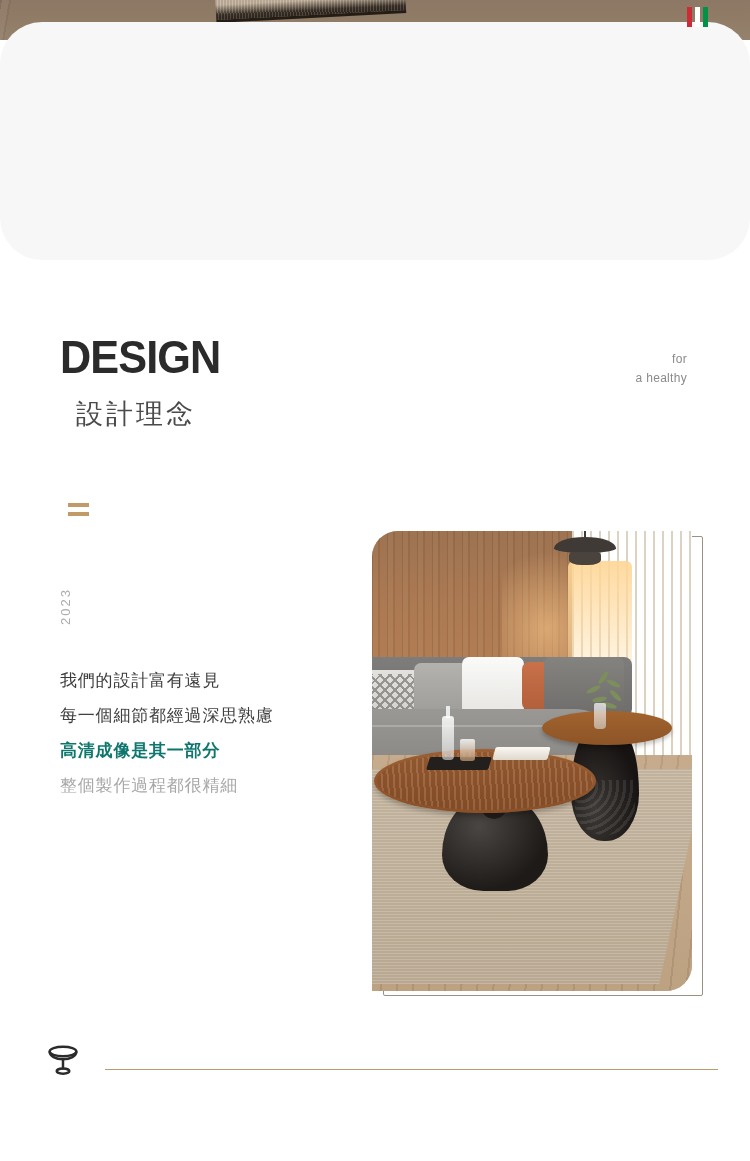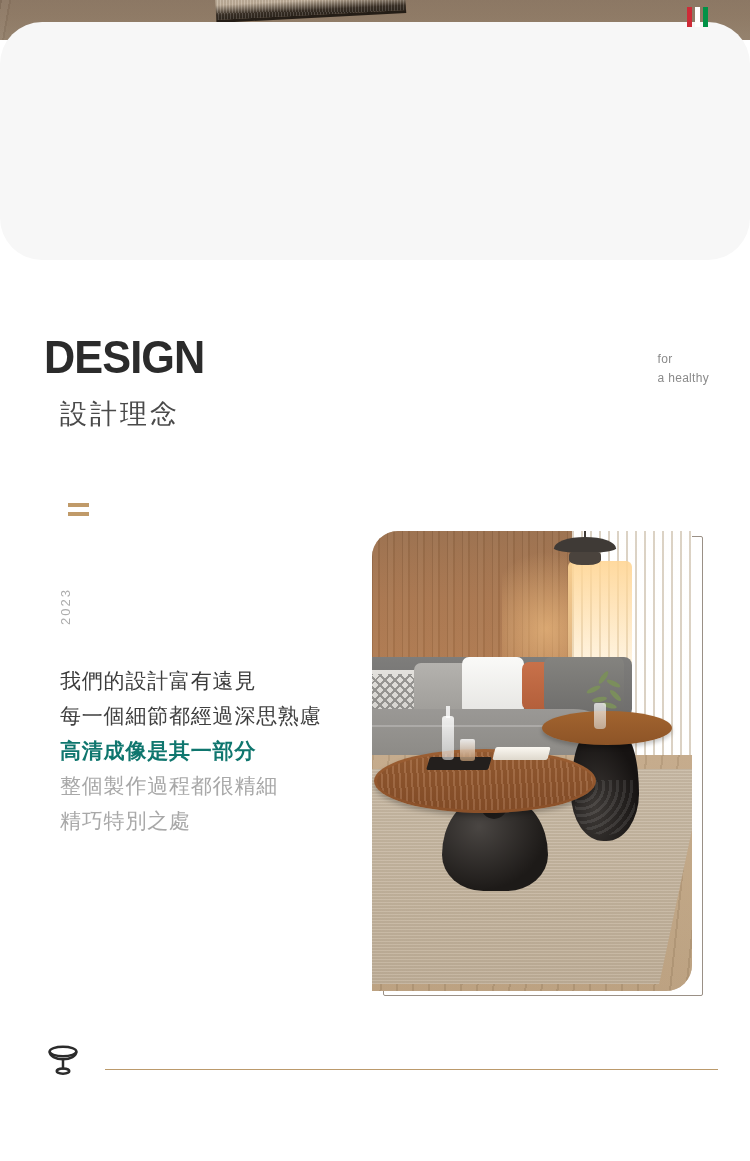--- a/index.html
+++ b/index.html
@@ -57,53 +57,53 @@
   .feature .en{
     margin-top:14px; font-size:19px; color:#b9b9b9; letter-spacing:.2px;
   }
   .feature .zh{
     margin-top:30px; font-size:19px; color:#8d8d8d; letter-spacing:1px;
     white-space:nowrap;
   }
   .feature:first-child .zh{ color:#3a3a3a; }
 
   
-  .design-wrap{ position:absolute; left:44px; top:333px; }
+  .design-wrap{ position:absolute; left:60px; top:333px; }
   .design-en{
     font-size:47px; font-weight:bold; color:#2b2b2b;
     letter-spacing:-1px; transform:scaleX(.92); transform-origin:left center;
     font-family:"Liberation Sans","DejaVu Sans",sans-serif;
     line-height:1;
   }
   .design-zh{
     margin-top:16px; margin-left:16px;
     font-size:27px; color:#4a4a4a; letter-spacing:3px;
   }
   .for-living{
-    position:absolute; right:41px; top:350px;
-    font-size:12px; color:#8a8a8a; line-height:1.55;
+    position:absolute; right:63px; top:350px;
+    text-align:right; font-size:12px; color:#8a8a8a; line-height:1.55;
     letter-spacing:.3px;
   }
 
   
   .bars{ position:absolute; left:68px; top:503px; }
   .bars i{ display:block; width:21px; height:4px; background:#c09a69; }
   .bars i+i{ margin-top:5px; }
 
   
   .year{
     position:absolute; left:58px; top:588px;
     font-size:13px; color:#adadad; letter-spacing:2px;
     writing-mode:vertical-rl; text-orientation:sideways;
     transform:rotate(180deg);
   }
 
   
   .copy{ position:absolute; left:60px; top:663px; width:320px; }
-  .copy p{ font-size:21px; line-height:35px; letter-spacing:.8px; white-space:nowrap; }
+  .copy p{ font-size:17px; line-height:35px; letter-spacing:.8px; white-space:nowrap; }
 
   
   .photo-frame{
     position:absolute; left:383px; top:536px; width:320px; height:460px;
     border:1px solid #9a9086;
     border-radius:2px;
     z-index:1;
   }
   .photo{
     position:absolute; left:372px; top:531px; width:320px; height:460px;
@@ -372,21 +372,20 @@
   <i></i>
 </div>
 
 <div class="year">2023</div>
 
 <div class="copy">
   <p style="color:#3c3c3c">我們的設計富有遠見</p>
   <p style="color:#404040">每一個細節都經過深思熟慮</p>
   <p style="color:#0f766e;font-weight:bold">高清成像是其一部分</p>
   <p style="color:#a8a8a8">整個製作過程都很精細</p>
-  <p style="color:#a8a8a8">精巧特別之處</p>
 </div>
 
 <div class="photo-frame"></div>
 
 <div class="photo">
   <div class="scene">
     <div class="wall"></div>
     <div class="wall-glow"></div>
     <div class="curtain"></div>
     <div class="lamp-glow"></div>

